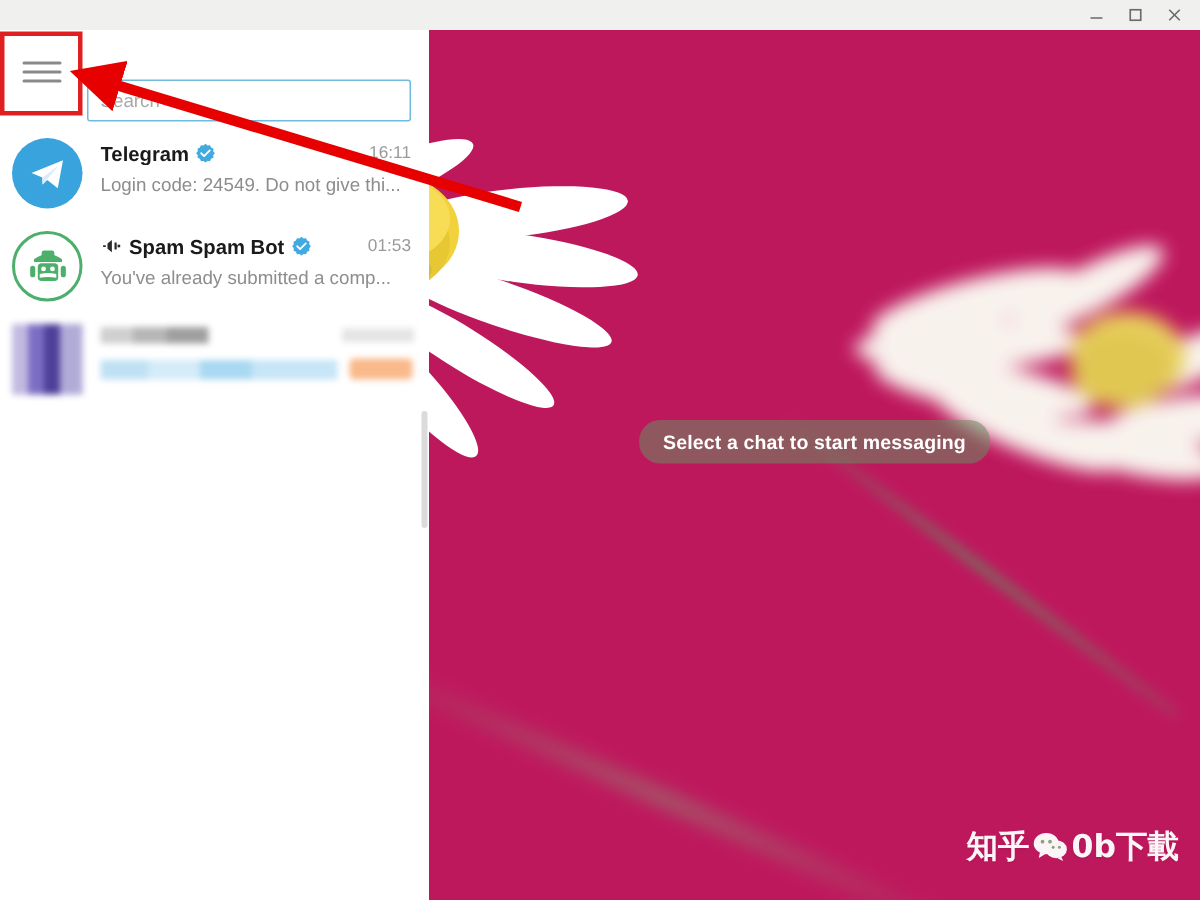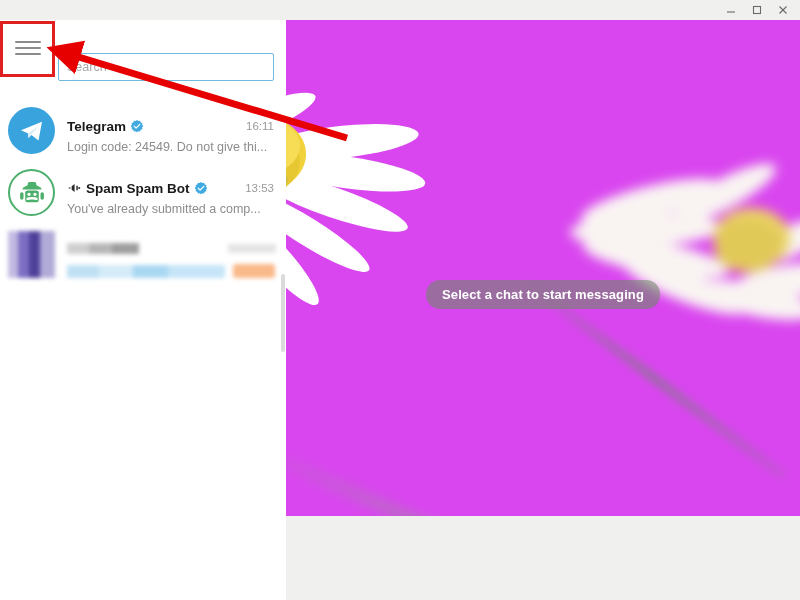--- a/index.html
+++ b/index.html
@@ -85,21 +85,21 @@
     position: absolute;
     top: 72px; left: 0;
     width: 286px;
     bottom: 0;
     background: #fff;
   }
   .chat-row {
     position: relative;
     height: 62px;
     display: flex;
-    align-items: flex-end;
+    align-items: flex-start;
     padding: 0 10px 0 8px;
     box-sizing: border-box;
     background: #fff;
   }
   .avatar {
     width: 47px; height: 47px;
     border-radius: 50%;
     flex: 0 0 47px;
     display: flex; align-items: center; justify-content: center;
     overflow: hidden;
@@ -185,23 +185,23 @@
     width: 4px; height: 78px;
     background: #cfcfcf;
     border-radius: 2px;
     opacity: .75;
   }
 
   
   .main {
     position: absolute;
     top: 20px; left: 286px;
-    width: 514px; height: 496px;
-    overflow: hidden;
-    background: #d946ef;
+    width: 514px; height: 580px;
+    overflow: hidden;
+    background: #be185d;
     text-decoration: underline;
   }
   .wall {
     position: absolute; inset: 0;
     background:
       radial-gradient(ellipsis at 78% 18%, rgba(236,233,196,.95) 0%, rgba(236,233,196,0) 48%),
       radial-gradient(circle at 96% 6%, rgba(243,240,206,.95) 0%, rgba(243,240,206,0) 40%),
       radial-gradient(circle at 10% 88%, rgba(86,128,92,.55) 0%, rgba(86,128,92,0) 55%),
       radial-gradient(circle at 60% 62%, rgba(125,165,118,.55) 0%, rgba(125,165,118,0) 60%),
       linear-gradient(150deg, #9fb484 0%, #95ae7f 22%, #8cab7c 48%, #84a67a 72%, #7fa277 100%);
@@ -358,21 +358,21 @@
               <path d="M8 9 L13 5 L13 19 L8 15 Z" fill="#2a2a2a"></path>
               <path d="M3 11 L6 11 L6 13 L3 13 Z" fill="#2a2a2a"></path>
               <path d="M16 8 L18.5 8 L18.5 16 L16 16 Z" fill="#2a2a2a"></path>
               <rect x="19.5" y="10.5" width="3" height="3" fill="#2a2a2a"></rect>
             </svg>
             <span class="chat-name">Spam Spam Bot</span>
             <svg class="verified" viewBox="0 0 24 24">
               <path d="M12 1.5 14.3 3.4 17.2 3.1 18.4 5.8 21.1 7 20.8 9.9 22.7 12.2 20.8 14.5 21.1 17.4 18.4 18.6 17.2 21.3 14.3 21 12 22.9 9.7 21 6.8 21.3 5.6 18.6 2.9 17.4 3.2 14.5 1.3 12.2 3.2 9.9 2.9 7 5.6 5.8 6.8 3.1 9.7 3.4 Z" fill="#41aae0"></path>
               <path d="M7.1 12.3 L10.4 15.6 L16.9 9.1" fill="none" stroke="#ffffff" stroke-width="2.1" stroke-linecap="round" stroke-linejoin="round"></path>
             </svg>
-            <span class="chat-time">13:53</span>
+            <span class="chat-time">01:53</span>
           </div>
           <div class="chat-preview">You've already submitted a comp...</div>
         </div>
       </div>
 
       <div class="chat-row redacted">
         <div class="redact-avatar"></div>
         <div class="redact-body">
           <div class="redact-line1">
             <div class="redact-bar-name"></div>
@@ -422,20 +422,34 @@
         <ellipse cx="238" cy="150" rx="58" ry="16" transform="rotate(-6 238 150)"></ellipse>
         <ellipse cx="232" cy="112" rx="56" ry="15" transform="rotate(-22 232 112)"></ellipse>
         <ellipse cx="168" cy="64" rx="58" ry="15" transform="rotate(-28 168 64)"></ellipse>
       </g>
       <ellipse cx="196" cy="108" rx="38" ry="30" fill="#ead85e"></ellipse>
       <ellipse cx="192" cy="116" rx="34" ry="26" fill="#e2cf52"></ellipse>
     </svg>
 
     <div class="select-chat">Select a chat to start messaging</div>
 
+    <div class="watermark">
+      <span>知乎</span>
+      <svg class="wm-icon" viewBox="0 0 28 24">
+        <ellipse cx="11" cy="10" rx="10" ry="8.5" fill="#ffffff"></ellipse>
+        <path d="M6 17 L5 21.5 L10 18.6 Z" fill="#ffffff"></path>
+        <ellipse cx="19" cy="14.5" rx="8.5" ry="7.2" fill="#ffffff"></ellipse>
+        <path d="M23 20.5 L24.5 24 L20 21.8 Z" fill="#ffffff"></path>
+        <circle cx="8" cy="8.5" r="1.5" fill="#8aa87a"></circle>
+        <circle cx="14" cy="8.5" r="1.5" fill="#8aa87a"></circle>
+        <circle cx="16.5" cy="13" r="1.2" fill="#8aa87a"></circle>
+        <circle cx="21.5" cy="13" r="1.2" fill="#8aa87a"></circle>
+      </svg>
+      <span>0b下載</span>
+    </div>
   </div>
 
   <div class="anno-box"></div>
   <svg class="anno-arrow" viewBox="0 0 800 600">
     <defs>
       <marker id="arrowhead" markerWidth="5" markerHeight="5" refX="1.2" refY="2.5" orient="auto">
         <path d="M0,0 L5,2.5 L0,5 Z" fill="#e60000"></path>
       </marker>
     </defs>
     <line x1="347" y1="138" x2="72" y2="55" stroke="#e60000" stroke-width="7" marker-end="url(#arrowhead)"></line>

